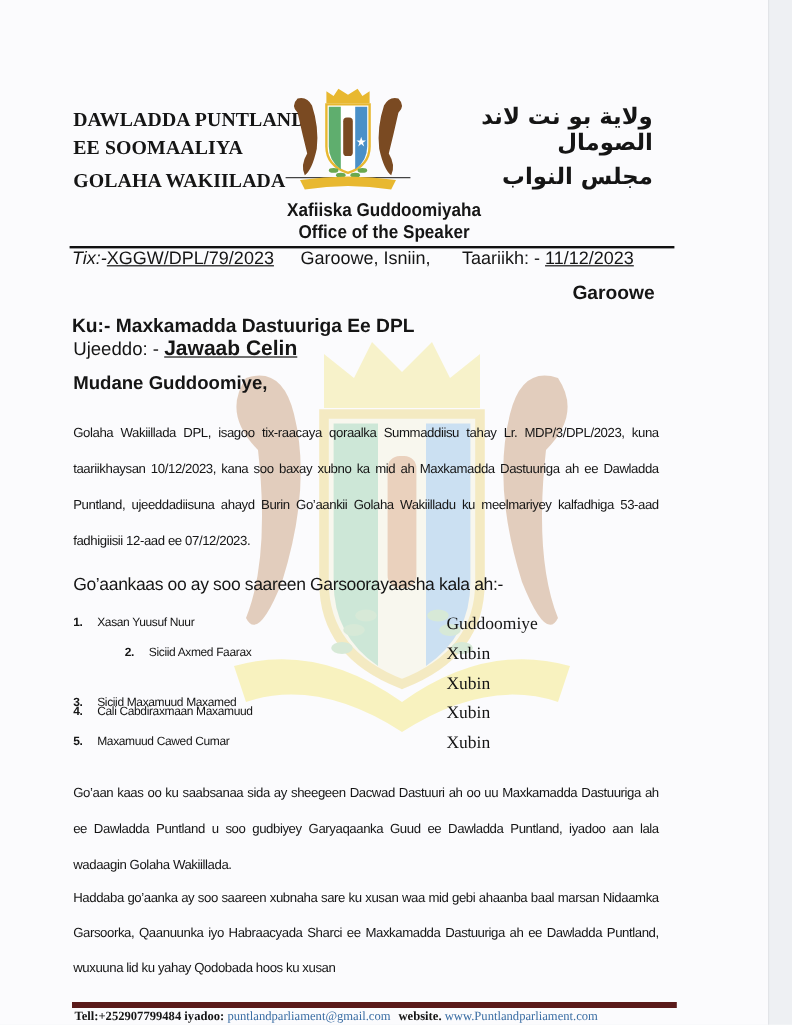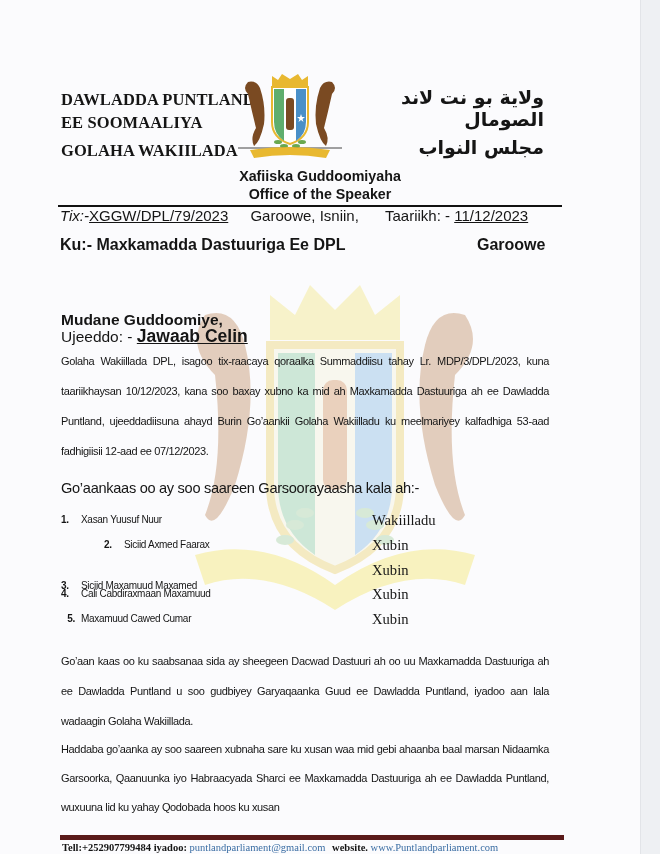--- a/index.html
+++ b/index.html
@@ -84,47 +84,47 @@
 
 <div class="rule" style="top:205px;"></div>
 
 <div class="abs refline">
   <span style="font-style:italic;">Tix:-</span><span class="u">XGGW/DPL/79/2023</span>
   <span style="margin-left:18px;">Garoowe, Isniin,</span>
   <span style="margin-left:22px;">Taariikh: -</span>
   <span class="u b">11/12/2023</span>
 </div>
 
-<div class="abs to" style="left:60px;">Ku:- Maxkamadda Dastuuriga Ee DPL</div>
+<div class="abs to" style="left:60px;margin-top:28px;">Ku:- Maxkamadda Dastuuriga Ee DPL</div>
 <div class="abs to" style="left:477px;">Garoowe</div>
 
-<div class="abs" style="top:280px; left:61px; font-size:15.5px; font-family:'Liberation Sans', sans-serif;margin-top:46px;">
+<div class="abs" style="top:280px; left:61px; font-size:15.5px; font-family:'Liberation Sans', sans-serif;">
   <span>Ujeeddo: -</span>
   <span style="font-weight:bold; text-decoration:underline; font-size:17.5px;">Jawaab Celin</span>
 </div>
 
 <div class="abs" style="top:311px; left:61px; font-weight:bold; font-size:15.5px; font-family:'Liberation Sans', sans-serif;">Mudane Guddoomiye,</div>
 
 <div class="abs body-text j" style="top:346px;">Golaha Wakiillada DPL, isagoo tix-raacaya qoraalka Summaddiisu tahay Lr. MDP/3/DPL/2023, kuna taariikhaysan 10/12/2023, kana soo baxay xubno ka mid ah Maxkamadda Dastuuriga ah ee Dawladda Puntland, ujeeddadiisuna ahayd Burin Go’aankii Golaha Wakiilladu ku meelmariyey kalfadhiga 53-aad fadhigiisii 12-aad ee 07/12/2023.</div>
 
 <div class="abs" style="top:480px; left:61px; font-size:14.6px; font-family:'Liberation Sans', sans-serif; letter-spacing:-0.3px;">Go’aankaas oo ay soo saareen Garsoorayaasha kala ah:-</div>
 
 <div class="list-row" style="top:514px;"><span class="num">1.</span><span>Xasan Yuusuf Nuur</span></div>
-<div class="list-role" style="top:512px;">Wakiilladu</div>
+<div class="list-role" style="top:512px;">Guddoomiye</div>
 
 <div class="list-row" style="top:539px;margin-left:43px;"><span class="num">2.</span><span>Siciid Axmed Faarax</span></div>
 <div class="list-role" style="top:537px;">Xubin</div>
 
 <div class="list-row" style="top:580px;"><span class="num">3.</span><span>Siciid Maxamuud Maxamed</span></div>
 <div class="list-role" style="top:562px;">Xubin</div>
 
 <div class="list-row" style="top:588px;"><span class="num">4.</span><span>Cali Cabdiraxmaan Maxamuud</span></div>
 <div class="list-role" style="top:586px;">Xubin</div>
 
-<div class="list-row" style="top:613px;text-align:center;"><span class="num">5.</span><span>Maxamuud Cawed Cumar</span></div>
+<div class="list-row" style="top:613px;"><span class="num">5.</span><span>Maxamuud Cawed Cumar</span></div>
 <div class="list-role" style="top:611px;">Xubin</div>
 
 <div class="abs body-text j" style="top:646px;">Go’aan kaas oo ku saabsanaa sida ay sheegeen Dacwad Dastuuri ah oo uu Maxkamadda Dastuuriga ah ee Dawladda Puntland u soo gudbiyey Garyaqaanka Guud ee Dawladda Puntland, iyadoo aan lala wadaagin Golaha Wakiillada.</div>
 <div class="abs body-text" style="top:735px; line-height:29px;">Haddaba go’aanka ay soo saareen xubnaha sare ku xusan waa mid gebi ahaanba baal marsan Nidaamka Garsoorka, Qaanuunka iyo Habraacyada Sharci ee Maxkamadda Dastuuriga ah ee Dawladda Puntland, wuxuuna lid ku yahay Qodobada hoos ku xusan</div>
 
 <div class="footer-bar"></div>
 <div class="footer">
   <span class="k">Tell:+252907799484</span>
   <span class="k">iyadoo:</span>
   <span class="lnk">puntlandparliament@gmail.com</span>

